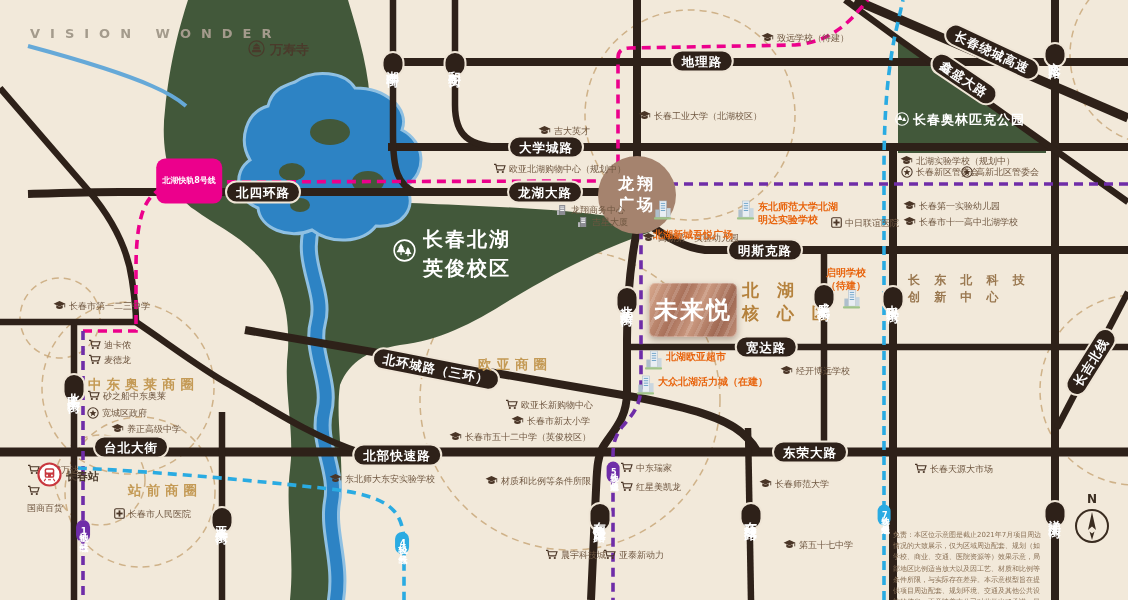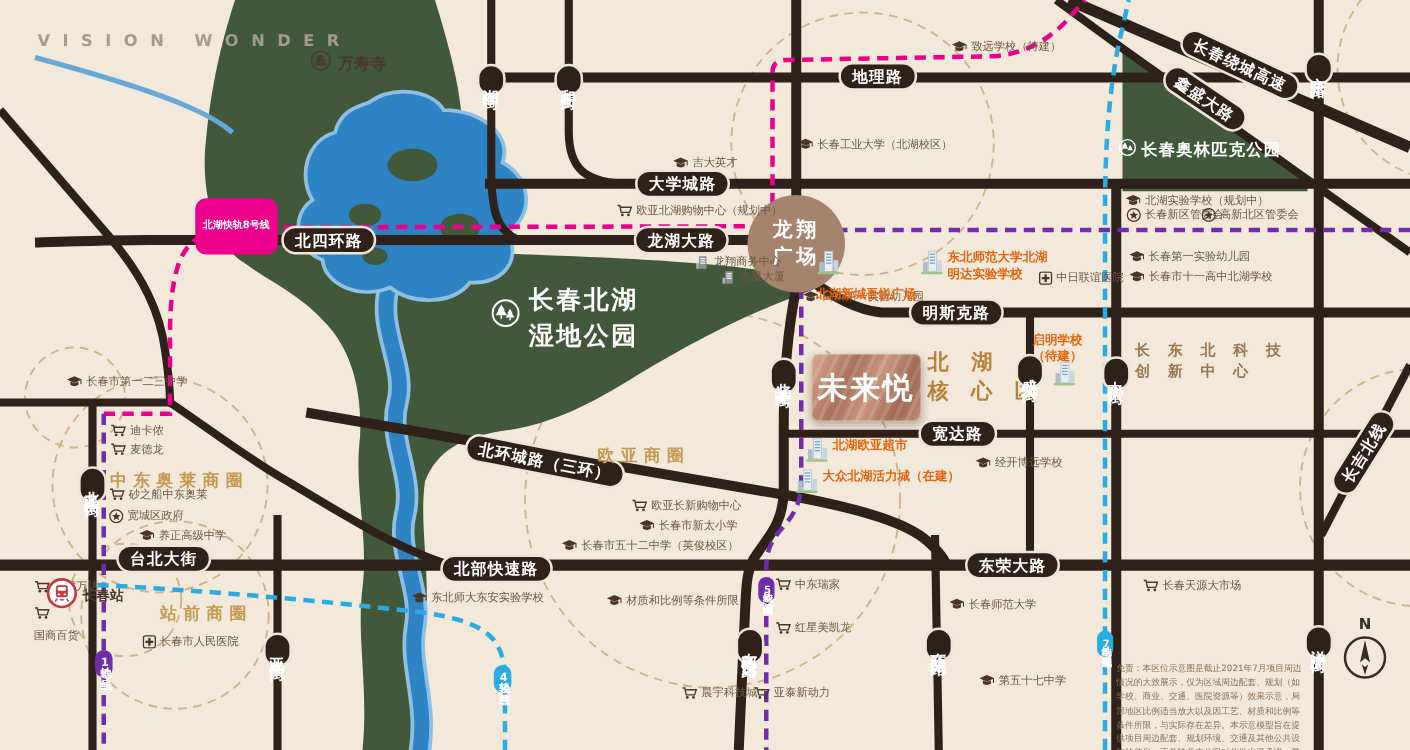--- a/index.html
+++ b/index.html
@@ -149,21 +149,21 @@
       <svg viewBox="0 0 20 20" width="23" height="23">
           <circle cx="10" cy="10" r="9" fill="none" stroke="#fff" stroke-width="1.4"></circle>
           <path d="M7 4 L9.5 8 H8.8 L11 11.5 H3 L5.2 8 H4.5 Z" fill="#fff"></path>
           <path d="M13 7 L15 10.2 H14.4 L16.2 13 H10 L11.8 10.2 H11.2 Z" fill="#fff"></path>
           <rect x="6.5" y="11.5" width="1" height="2.5" fill="#fff"></rect>
           <rect x="12.6" y="13" width="1" height="2" fill="#fff"></rect>
         </svg>
     </span>
     <span>
       <div>长春北湖</div>
-      <div>湿地公园</div>
+      <div>英俊校区</div>
     </span>
   </div>
 
   <div class="parklabel" id="olympic-label">
     <span>
       <svg viewBox="0 0 20 20" width="14" height="14">
           <circle cx="10" cy="10" r="9" fill="none" stroke="#fff" stroke-width="1.6"></circle>
           <path d="M7 4 L9.5 8 H8.8 L11 11.5 H3 L5.2 8 H4.5 Z" fill="#fff"></path>
           <path d="M13 7 L15 10.2 H14.4 L16.2 13 H10 L11.8 10.2 H11.2 Z" fill="#fff"></path>
         </svg>
@@ -510,21 +510,21 @@
       <div class="poi" style="left: 620px; top: 463px;">
         <span class="poi-ic"><svg viewBox="0 0 14 12" width="13" height="11">
             <path d="M1 1.5 H3 L4.2 7.5 H11.5 L13 3 H3.6" fill="none" stroke="#4a3526" stroke-width="1.2"></path>
             <circle cx="5.2" cy="9.8" r="1.2" fill="#4a3526"></circle>
             <circle cx="10.6" cy="9.8" r="1.2" fill="#4a3526"></circle>
           </svg></span>
         <span>
           <div>中东瑞家</div>
         </span>
       </div>
-      <div class="poi" style="left: 620px; top: 498px;">
+      <div class="poi" style="left: 620px; top: 482px;">
         <span class="poi-ic"><svg viewBox="0 0 14 12" width="13" height="11">
             <path d="M1 1.5 H3 L4.2 7.5 H11.5 L13 3 H3.6" fill="none" stroke="#4a3526" stroke-width="1.2"></path>
             <circle cx="5.2" cy="9.8" r="1.2" fill="#4a3526"></circle>
             <circle cx="10.6" cy="9.8" r="1.2" fill="#4a3526"></circle>
           </svg></span>
         <span>
           <div>红星美凯龙</div>
         </span>
       </div>
       <div class="poi" style="left: 759px; top: 479px;">

